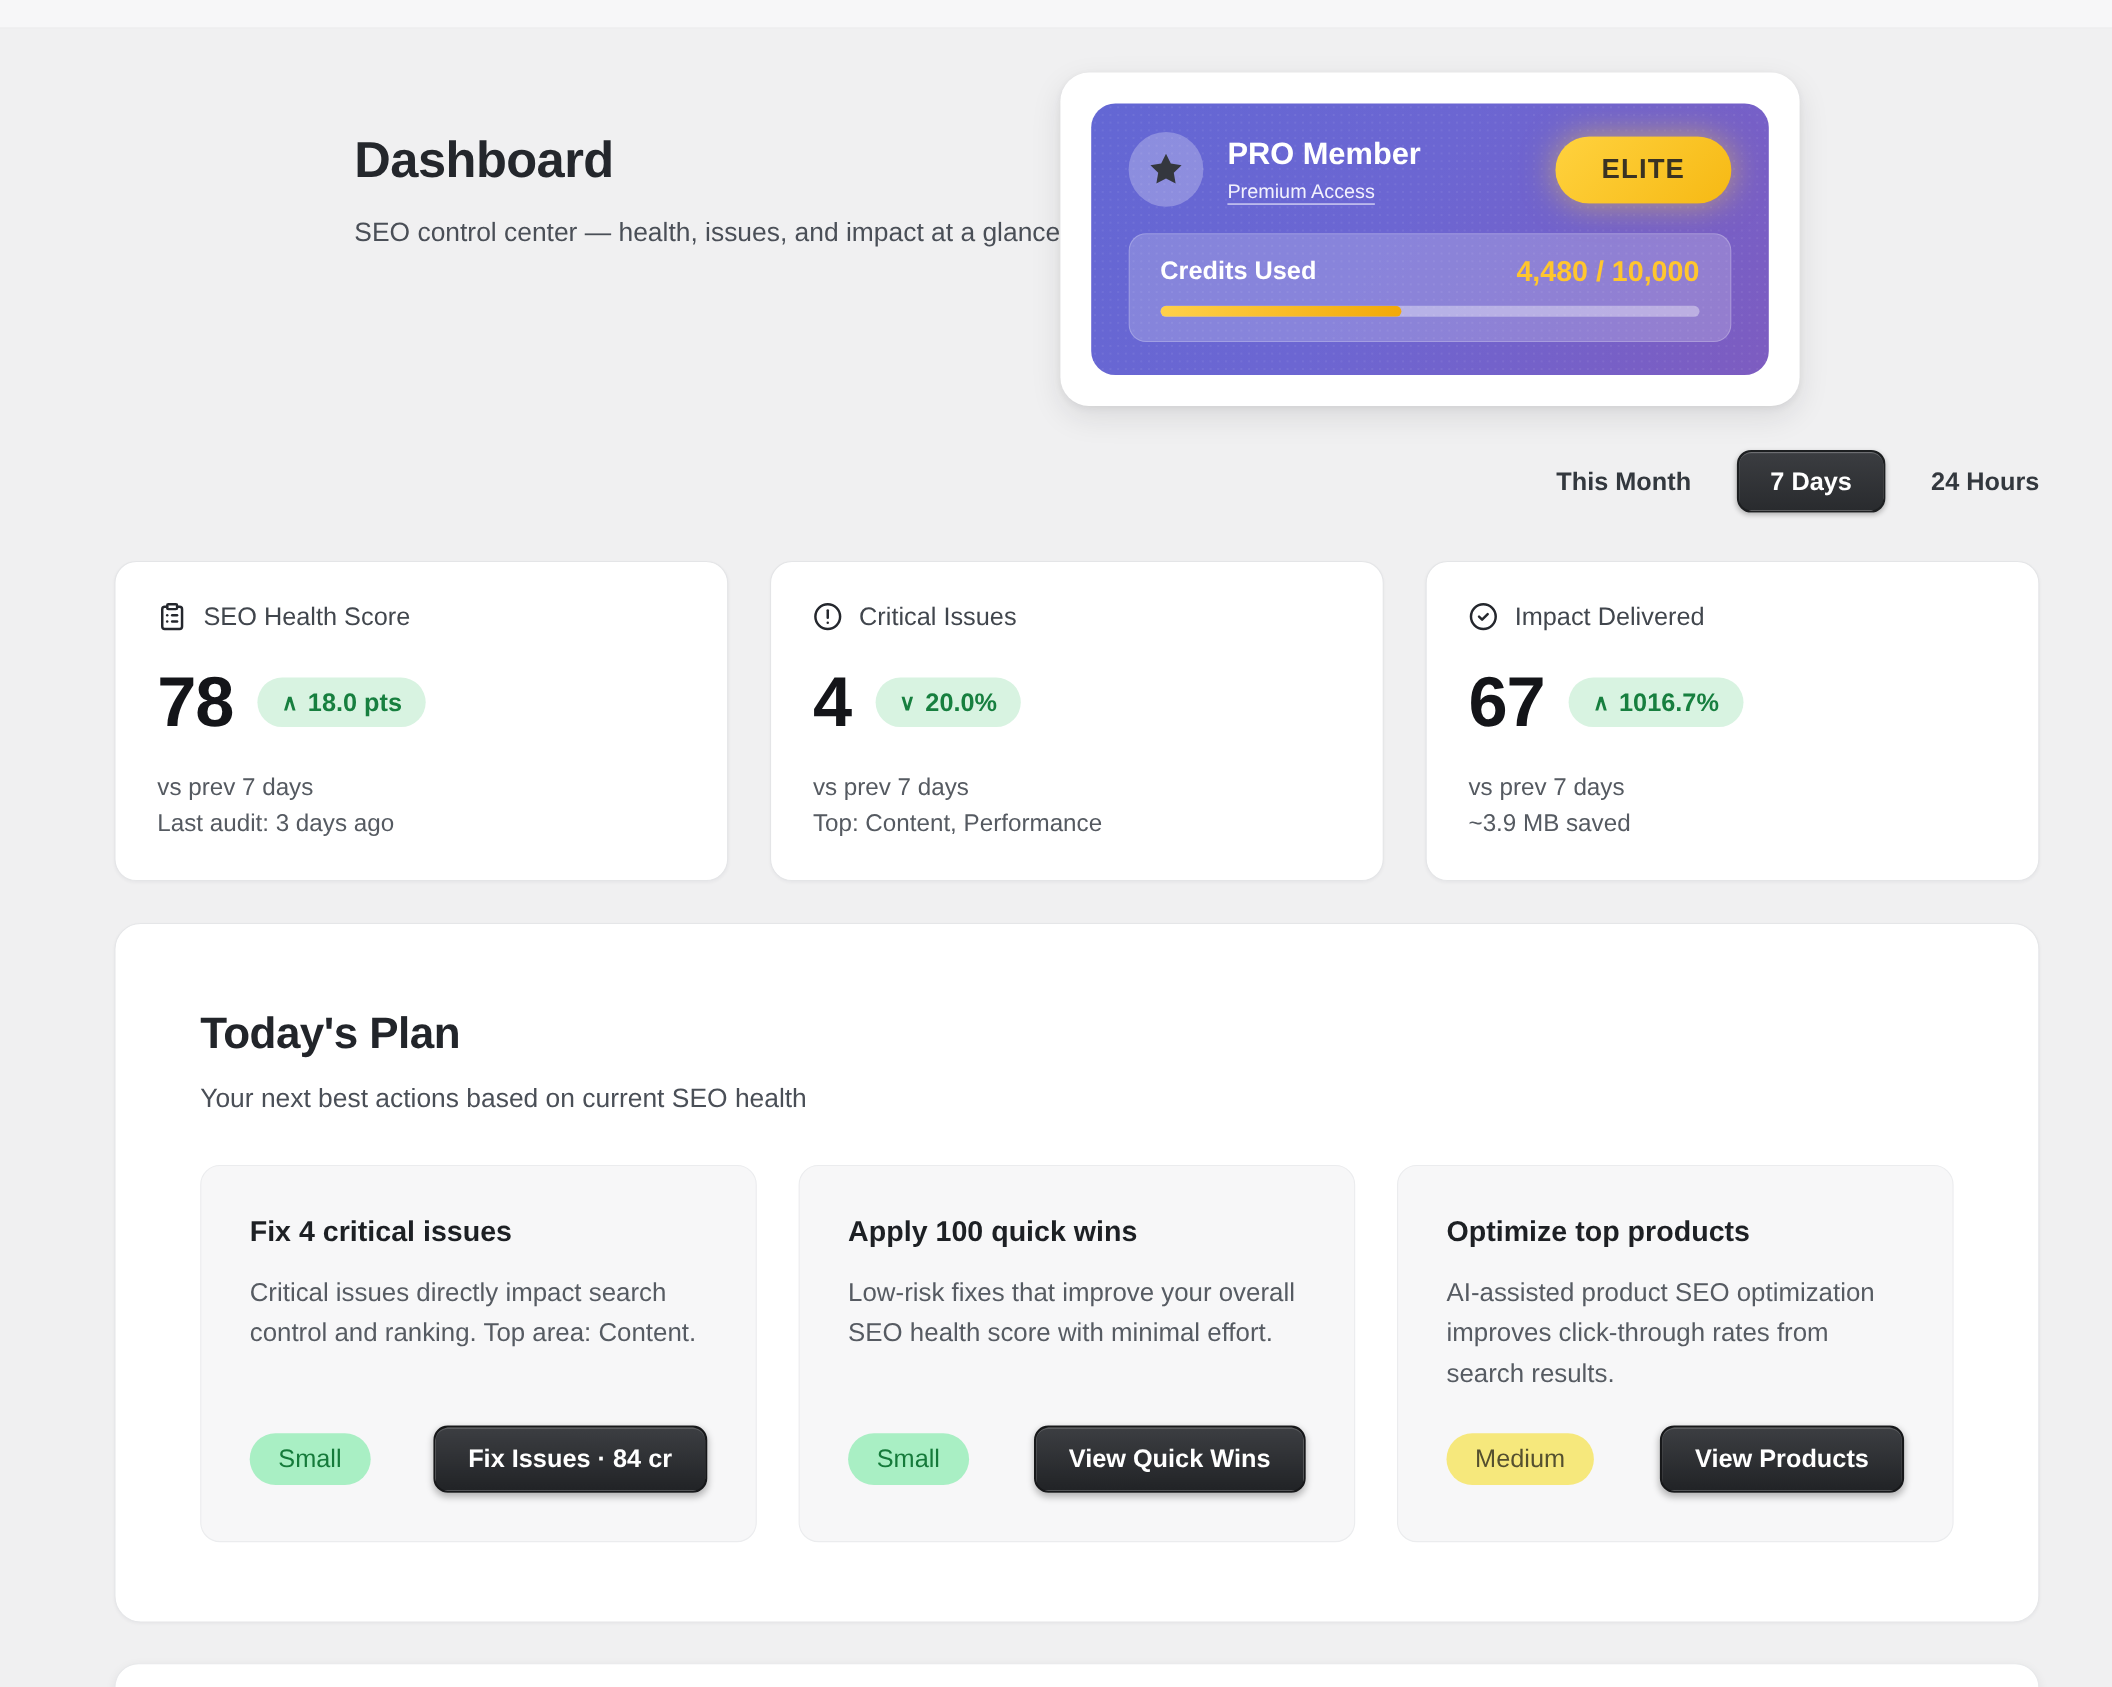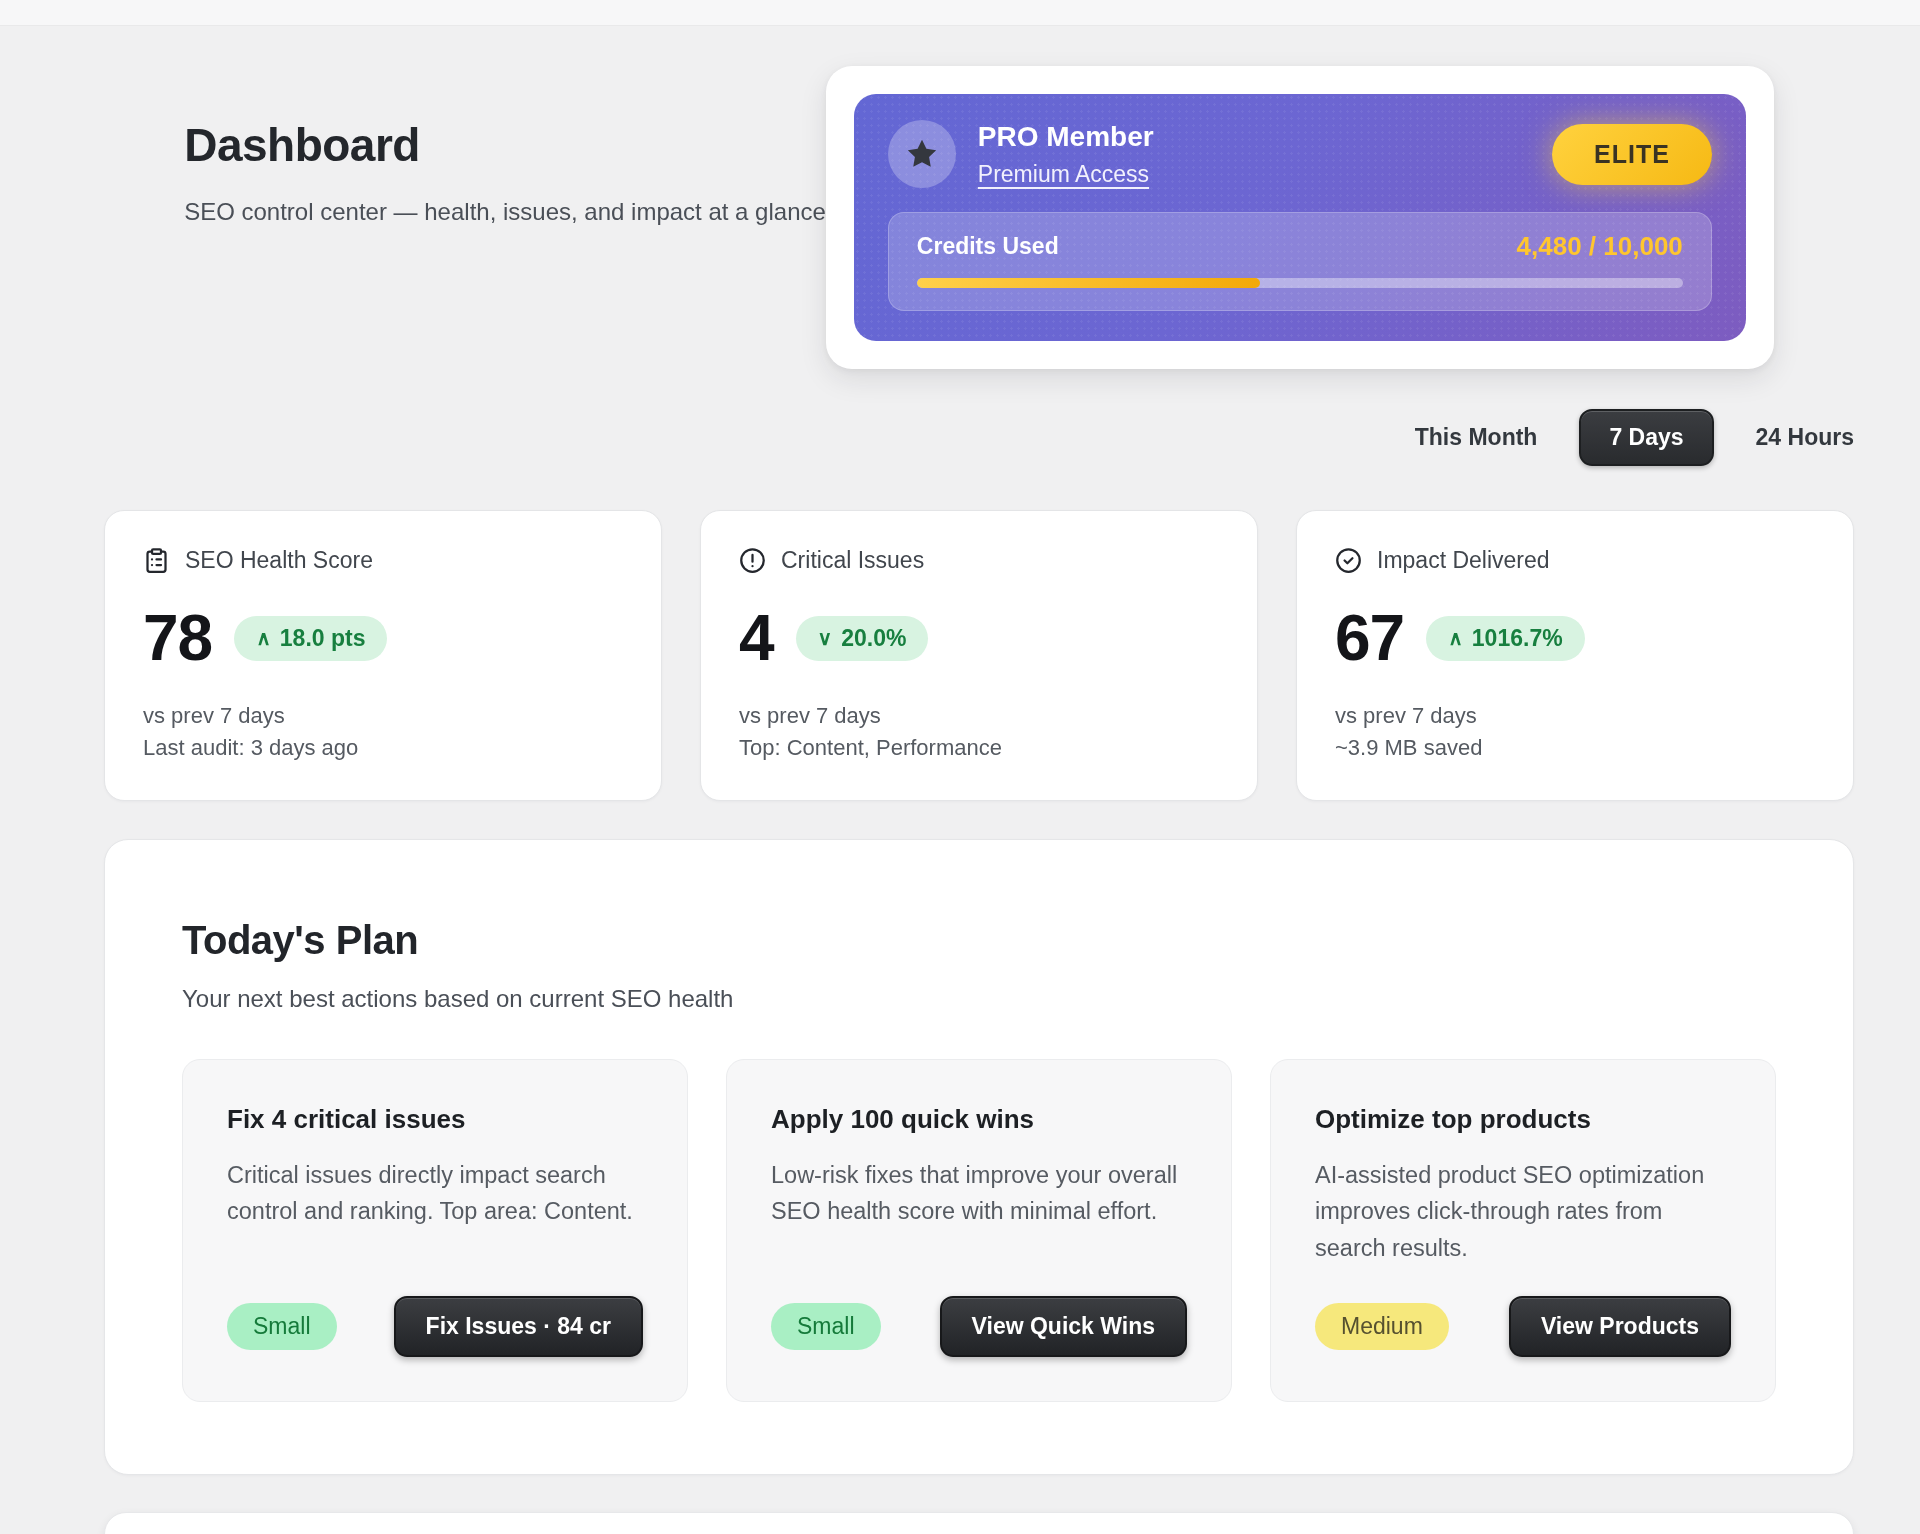--- a/index.html
+++ b/index.html
@@ -15,42 +15,42 @@
   .page { padding:40px 66px 30px 104px; }
 
   
   .header-row { display:flex; justify-content:center; align-items:flex-start; }
   .title-block { margin-top:52px; }
   .page-title { font-size:46px; font-weight:700; color:#24272c; letter-spacing:-0.5px; }
   .page-subtitle { margin-top:26px; font-size:24px; color:#4a4f57; }
 
   
   .member-outer {
-    width:948px; background:#ffffff; border-radius:26px; padding:28px;
+    width:672px; background:#ffffff; border-radius:26px; padding:28px;
     box-shadow:0 10px 28px rgba(30,32,40,0.10), 0 2px 6px rgba(30,32,40,0.06);
   }
   .member-card {
     position:relative; border-radius:22px; padding:26px 34px 30px;
     background:linear-gradient(125deg,#6367d4 0%,#6c66d2 45%,#7d5cc0 100%);
     overflow:hidden;
   }
   .member-card::before {
     content:""; position:absolute; inset:0;
     background-image:radial-gradient(rgba(255,255,255,0.14) 1px, transparent 1.4px);
     background-size:7px 7px; opacity:.45; pointer-events:none;
   }
   .member-top { position:relative; display:flex; align-items:center; gap:22px; }
   .member-avatar {
     width:68px; height:68px; border-radius:50%; background:rgba(255,255,255,0.26);
     display:flex; align-items:center; justify-content:center; flex:0 0 auto;
   }
   .member-avatar svg { width:34px; height:34px; fill:#34373e; }
   .member-texts { flex:1; }
   .member-title { font-size:28px; font-weight:700; color:#ffffff; }
-  .member-link { display:inline-block; margin-top:8px; font-size:23px; color:#f2f1fd; text-decoration:underline; text-underline-offset:5px; cursor:pointer; }
+  .member-link { display:inline-block; margin-top:8px; font-size:18px; color:#f2f1fd; text-decoration:underline; text-underline-offset:5px; cursor:pointer; }
   .elite-badge {
     font-size:25px; font-weight:700; letter-spacing:1px; color:#3a3323;
     background:linear-gradient(135deg,#ffd23e 0%,#f6b914 100%);
     padding:16px 42px; border-radius:999px;
     box-shadow:0 0 30px rgba(252,205,60,0.55);
   }
   .credits-panel {
     position:relative; margin-top:24px; background:rgba(255,255,255,0.20);
     border:1px solid rgba(255,255,255,0.22); border-radius:16px; padding:18px 28px 22px;
   }

